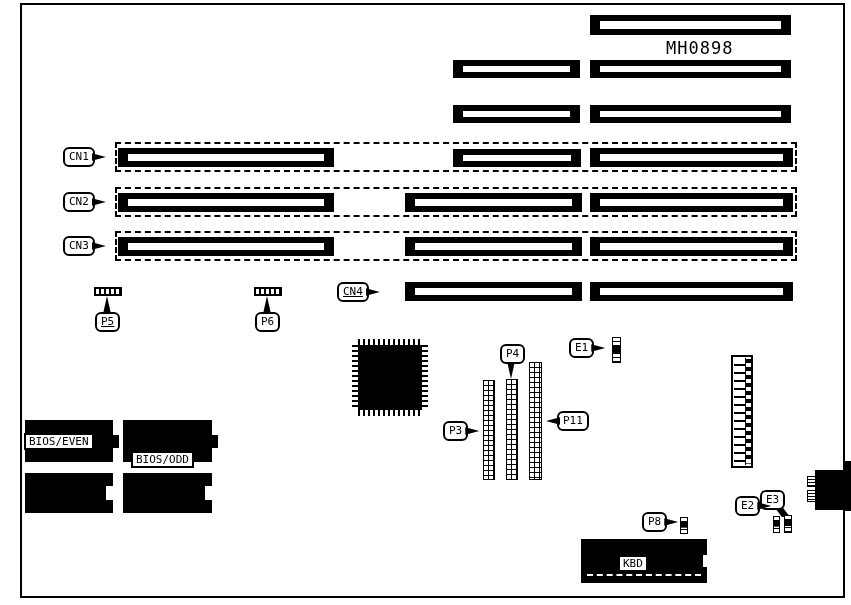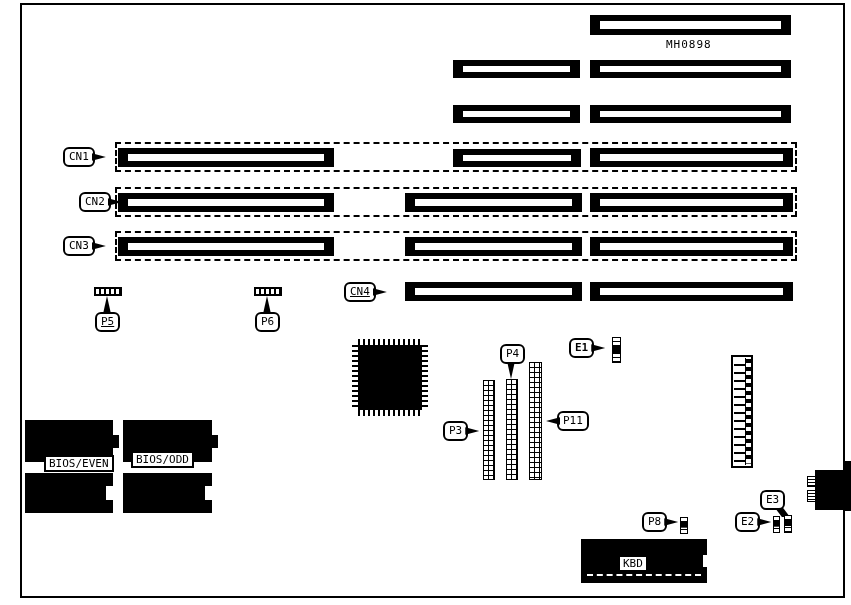--- a/index.html
+++ b/index.html
@@ -66,21 +66,21 @@
   
   .pwr { border:2px solid #000; background:#fff; display:flex; }
   .pwr-left { width:11px; margin:1px 0 1px 1px; border-right:1px solid #000;
     background-image:repeating-linear-gradient(to bottom, transparent 0 6px, #000 6px 8px); }
   .pwr-right { flex:1;
     background-image:repeating-linear-gradient(to bottom, #000 0 4px, transparent 4px 8px);
     background-size:5px 96%; background-repeat:no-repeat; background-position:center; }
   
   .plug { background-color:#fff; border:1px solid #000;
     background-image:repeating-linear-gradient(to bottom, transparent 0 2px, #000 2px 3px); }
-  .pn { font-size:11px; letter-spacing:1px; }
+  .pn { font-size:17px; letter-spacing:1px; }
 </style>
 </head>
 <body>
 
 <div id="stage">
 
   <div class="abs frame" style="left:20px;top:3px;width:825px;height:595px;"></div>
 
   <div class="abs pn" style="left:666px;top:38px;">MH0898</div>
 
@@ -105,29 +105,29 @@
   <div class="abs slot" style="left:405px;top:237px;width:177px;height:19px;"></div>
   <div class="abs slot" style="left:590px;top:237px;width:203px;height:19px;"></div>
 
   <div class="abs slot" style="left:405px;top:282px;width:177px;height:19px;"></div>
   <div class="abs slot" style="left:590px;top:282px;width:203px;height:19px;"></div>
 
   <div class="abs co" style="left:63px;top:147px;">
     <span>CN1</span>
     <span class="ptr-r"></span>
   </div>
-  <div class="abs co" style="left:79px;top:192px;">
+  <div class="abs co" style="left:63px;top:192px;">
     <span>CN2</span>
     <span class="ptr-r"></span>
   </div>
   <div class="abs co" style="left:63px;top:236px;">
     <span>CN3</span>
     <span class="ptr-r"></span>
   </div>
-  <div class="abs co" style="left:344px;top:282px;text-decoration:underline;">
+  <div class="abs co" style="left:337px;top:282px;text-decoration:underline;">
     <span>CN4</span>
     <span class="ptr-r"></span>
   </div>
 
   <div class="abs strip" style="left:94px;top:287px;width:28px;height:9px;"></div>
   <div class="abs stem-up" style="left:102px;top:296px;width:10px;height:18px;"></div>
   <div class="abs co" style="left:95px;top:312px;text-decoration:underline;">
     <span>P5</span>
   </div>
 
@@ -138,21 +138,21 @@
   </div>
 
   <div class="abs tickh" style="left:358px;top:339px;width:64px;height:6px;"></div>
   <div class="abs tickh" style="left:358px;top:410px;width:64px;height:6px;"></div>
   <div class="abs tickv" style="left:352px;top:345px;width:6px;height:65px;"></div>
   <div class="abs tickv" style="left:422px;top:345px;width:6px;height:65px;"></div>
   <div class="abs qfp" style="left:358px;top:345px;width:64px;height:65px;"></div>
 
   <div class="abs chip" style="left:25px;top:420px;width:88px;height:42px;"></div>
   <div class="abs nub" style="left:113px;top:435px;width:6px;height:13px;"></div>
-  <div class="chiplabel" style="left:44px;top:433px;margin-top:22px;">BIOS/EVEN</div>
+  <div class="chiplabel" style="left:24px;top:433px;">BIOS/EVEN</div>
 
   <div class="abs chip" style="left:123px;top:420px;width:89px;height:42px;"></div>
   <div class="abs nub" style="left:212px;top:435px;width:6px;height:13px;"></div>
   <div class="chiplabel" style="left:131px;top:451px;">BIOS/ODD</div>
 
   <div class="abs chip" style="left:25px;top:473px;width:88px;height:40px;">
     <span class="notch"></span>
   </div>
   <div class="abs chip" style="left:123px;top:473px;width:89px;height:40px;">
     <span class="notch"></span>
@@ -170,21 +170,21 @@
   <div class="abs co" style="left:443px;top:421px;">
     <span>P3</span>
     <span class="ptr-r"></span>
   </div>
 
   <div class="abs co" style="left:557px;top:411px;">
     <span class="ptr-l"></span>
     <span>P11</span>
   </div>
 
-  <div class="abs co" style="left:569px;top:338px;font-weight:bold;">
+  <div class="abs co" style="left:569px;top:338px;">
     <span>E1</span>
     <span class="ptr-r"></span>
   </div>
   <div class="abs jmp" style="left:612px;top:337px;width:9px;height:26px;"></div>
 
   <div class="abs pwr" style="left:731px;top:355px;width:22px;height:113px;">
     <div class="pwr-left"></div>
     <div class="pwr-right"></div>
   </div>
 
@@ -192,21 +192,21 @@
   <div class="abs chip" style="left:843px;top:461px;width:8px;height:50px;"></div>
   <div class="abs plug" style="left:807px;top:476px;width:9px;height:11px;"></div>
   <div class="abs plug" style="left:807px;top:490px;width:9px;height:12px;"></div>
 
   <div class="abs co" style="left:760px;top:490px;">
     <span>E3</span>
   </div>
   <div class="abs diag" style="left:772px;top:504px;width:18px;height:13px;"></div>
   <div class="abs jmp" style="left:784px;top:515px;width:8px;height:18px;"></div>
 
-  <div class="abs co" style="left:735px;top:512px;">
+  <div class="abs co" style="left:735px;top:496px;">
     <span>E2</span>
     <span class="ptr-r"></span>
   </div>
   <div class="abs jmp" style="left:773px;top:516px;width:7px;height:17px;"></div>
 
   <div class="abs co" style="left:642px;top:512px;">
     <span>P8</span>
     <span class="ptr-r"></span>
   </div>
   <div class="abs jmp" style="left:680px;top:517px;width:8px;height:17px;"></div>

